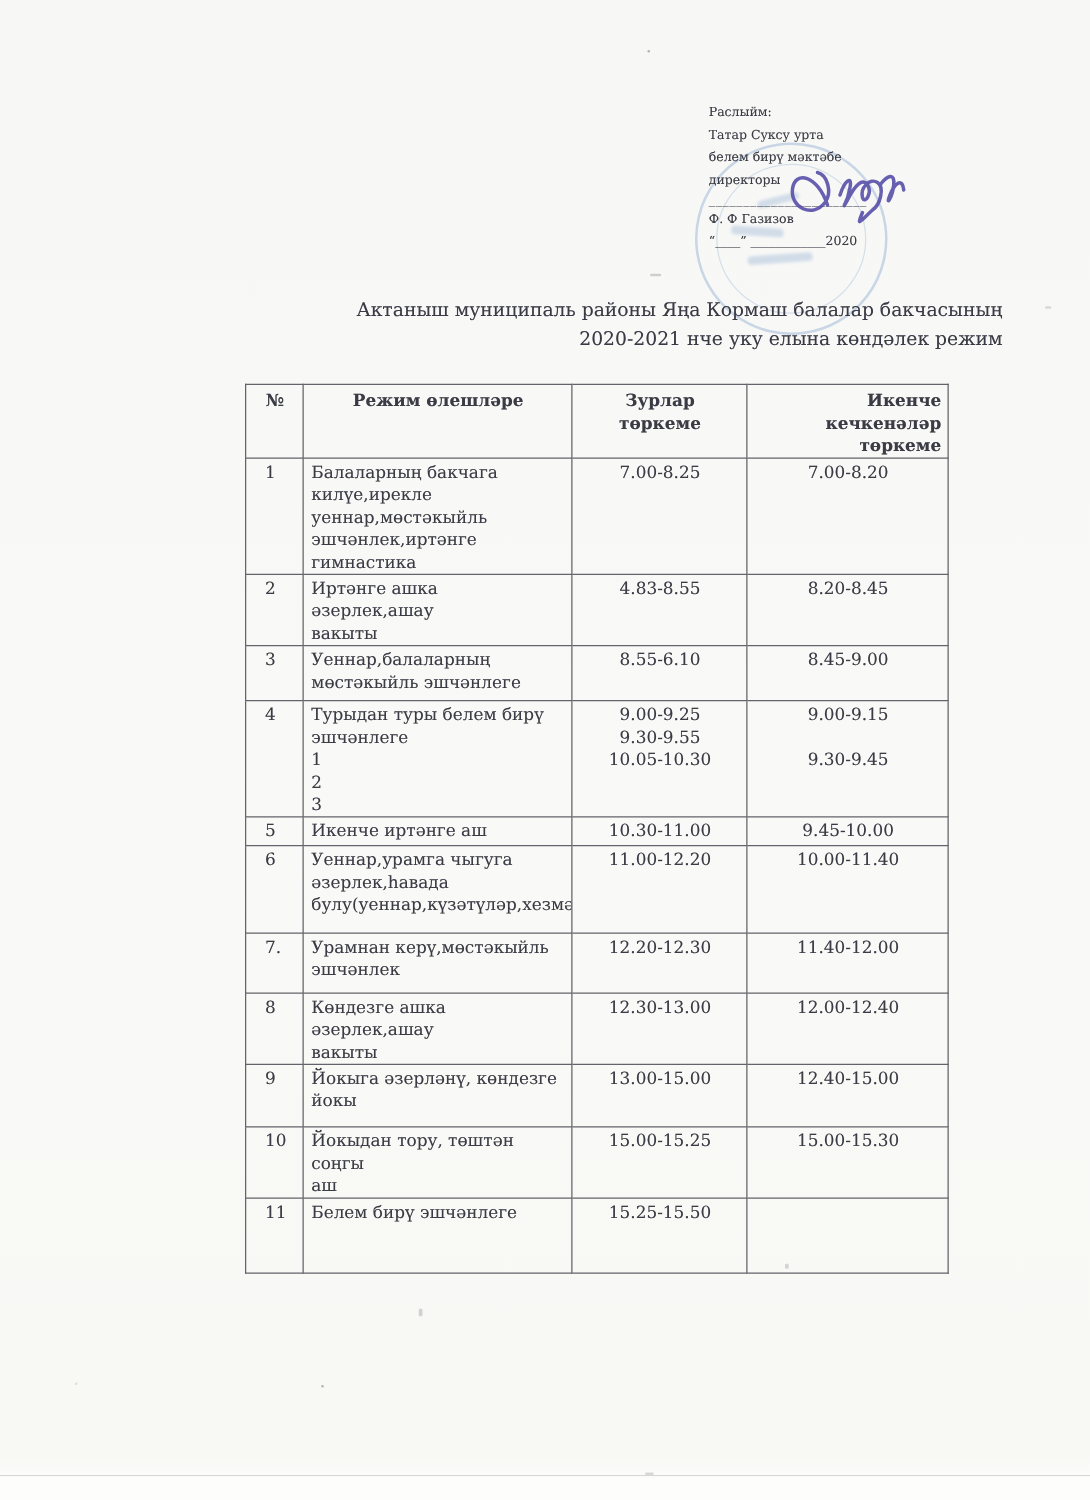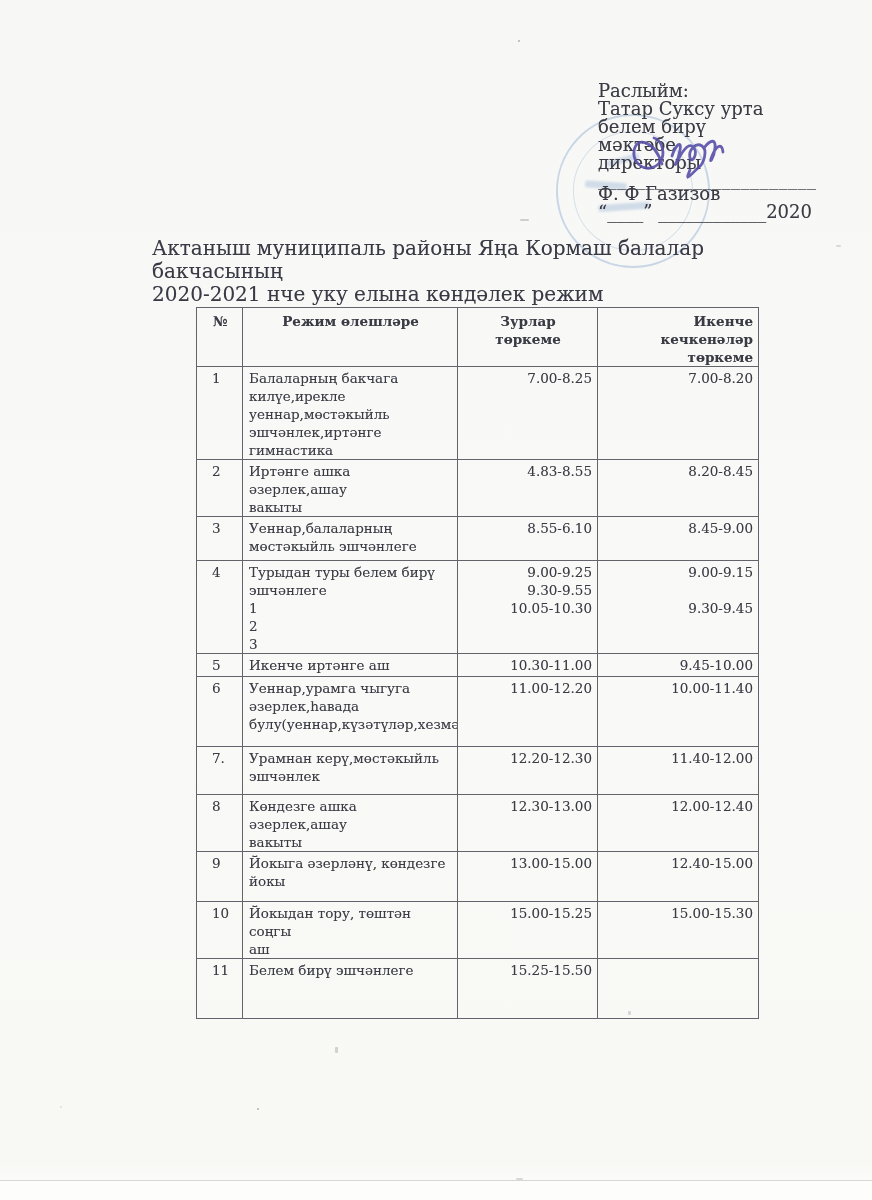--- a/index.html
+++ b/index.html
@@ -4,53 +4,53 @@
 <style>
   html,body{margin:0;padding:0;background:#e9e9e9;}
   .page{
     position:relative; width:872px; height:1200px; overflow:hidden;
     background:linear-gradient(180deg,#f7f7f5 0%,#f9f9f7 55%,#f8f8f5 97%,#ffffff 100%);
     font-family:"DejaVu Serif","Liberation Serif",serif;
     color:#3b3b45;
     text-shadow:0 0 .5px rgba(59,59,69,.35);
   }
   
-  .approval{position:absolute; left:598px; top:82px; font-size:18px; line-height:18px; width:175px;}
+  .approval{position:absolute; left:567px; top:82px; font-size:10px; line-height:18px; width:175px;}
   .ap-underline{line-height:13px; letter-spacing:.5px; color:#55555f; white-space:nowrap;}
-  .ap-date{white-space:nowrap;text-align:center;}
+  .ap-date{white-space:nowrap;}
   
   .stamp{
     position:absolute; left:556px; top:114px; width:150px; height:150px;
     border:2px solid rgba(134,168,208,.42); border-radius:50%;
     transform:rotate(-8deg);
   }
   .stamp::before{
     content:""; position:absolute; inset:15px;
     border:1.5px solid rgba(134,168,208,.30); border-radius:50%;
   }
   .stamp-mark{position:absolute; background:rgba(134,168,208,.34); filter:blur(1.2px); border-radius:3px;}
   .stamp-mark.m1{left:28px; top:62px; width:42px; height:7px; transform:rotate(12deg);}
   .stamp-mark.m2{left:38px; top:86px; width:52px; height:7px; transform:rotate(4deg);}
   .stamp-mark.m3{left:52px; top:40px; width:34px; height:6px; transform:rotate(-6deg);}
   
   .signature{position:absolute; left:610px; top:118px; width:130px; height:80px; color:var(--sig-ink,#584fa8); opacity:.9;}
   
-  .title{position:absolute; left:152px; top:237px; width:660px; text-align:left;
-         font-size:20px; line-height:23px; color:#3a3a46;}
+  .title{position:absolute; left:142px; top:237px; width:660px; text-align:right;
+         font-size:15px; line-height:23px; color:#3a3a46;}
   
   .schedule{position:absolute; left:196px; top:307px; width:562px;
             border-collapse:collapse; table-layout:fixed;}
   .schedule th,.schedule td{
     border:1px solid #63636b; vertical-align:top; white-space:pre-line;
     font-size:13.5px; line-height:18px; padding:2px 5px 0 6px; overflow:hidden;
   }
   .schedule th{font-weight:bold; text-align:center; padding-top:4px;}
   .schedule th.h-younger{text-align:right; padding-left:10px;}
   .schedule td.c-num{padding-left:15px;}
-  .schedule td.c-time{text-align:right;}
+  .schedule td.c-time{text-align:center;}
   
   .bottom-edge{position:absolute; left:0; top:1180px; width:872px; height:1px; background:rgba(150,150,148,.35);}
   .bottom-strip{position:absolute; left:0; top:1181px; width:872px; height:19px; background:#fdfdfc;}
   .speck{position:absolute; background:rgba(95,95,105,.45); border-radius:1px;}
 </style>
 </head>
 <body>
 
 <div class="page">
 

